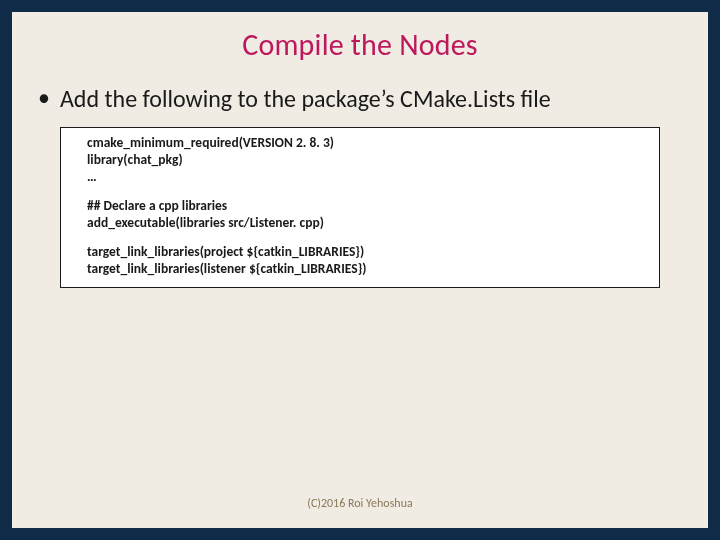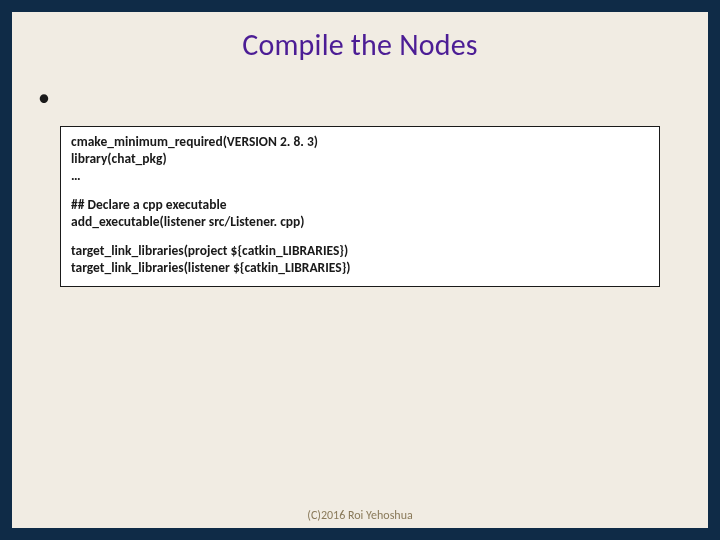--- a/index.html
+++ b/index.html
@@ -15,21 +15,21 @@
     width: 696px;
     height: 516px;
     background: #f1ece3;
     position: relative;
     padding: 14px 24px 0 24px;
   }
   .title {
     text-align: center;
     font-size: 30px;
     font-weight: 400;
-    color: #4c1d95;
+    color: #be185d;
     margin-bottom: 22px;
     letter-spacing: 0.2px;
   }
   .bullet-row {
     display: flex;
     align-items: flex-start;
     margin-bottom: 14px;
     padding-left: 2px;
   }
   .bullet-dot {
@@ -41,61 +41,62 @@
   }
   .bullet-text {
     font-size: 24px;
     line-height: 28px;
     color: #1a1a1a;
   }
   .code-box {
     margin: 0 24px;
     border: 1.5px solid #1a1a1a;
     background: #ffffff;
-    padding: 6px 10px 10px 10px;
+    padding: 6px 10px 10px 26px;
     font-family: Calibri, Arial, sans-serif;
   }
   .code-line {
     font-size: 13.5px;
     line-height: 17px;
     font-weight: 700;
     color: #1a1a1a;
     white-space: pre;
   }
   .code-line.spacer {
     height: 12px;
   }
   .footer {
     position: absolute;
-    bottom: 6px;
+    bottom: 18px;
     left: 0;
     width: 100%;
     text-align: center;
     font-size: 12px;
     color: #8a7a5a;
   }
 </style>
 </head>
 <body>
 
 <div class="slide">
 
   <h1 class="title">Compile the Nodes</h1>
 
   <div class="bullet-row">
     <span class="bullet-dot">•</span>
+    <span class="bullet-text">Add the following to the package’s CMake.Lists file</span>
   </div>
 
   <div class="code-box">
     <div class="code-line">cmake_minimum_required(VERSION 2. 8. 3)</div>
     <div class="code-line">library(chat_pkg)</div>
     <div class="code-line">…</div>
     <div class="code-line spacer"></div>
-    <div class="code-line">## Declare a cpp executable</div>
-    <div class="code-line">add_executable(listener src/Listener. cpp)</div>
+    <div class="code-line">## Declare a cpp libraries</div>
+    <div class="code-line">add_executable(libraries src/Listener. cpp)</div>
     <div class="code-line spacer"></div>
     <div class="code-line">target_link_libraries(project ${catkin_LIBRARIES})</div>
     <div class="code-line">target_link_libraries(listener ${catkin_LIBRARIES})</div>
   </div>
 
   <div class="footer">(C)2016 Roi Yehoshua</div>
 
 </div>
 
 </body></html>

